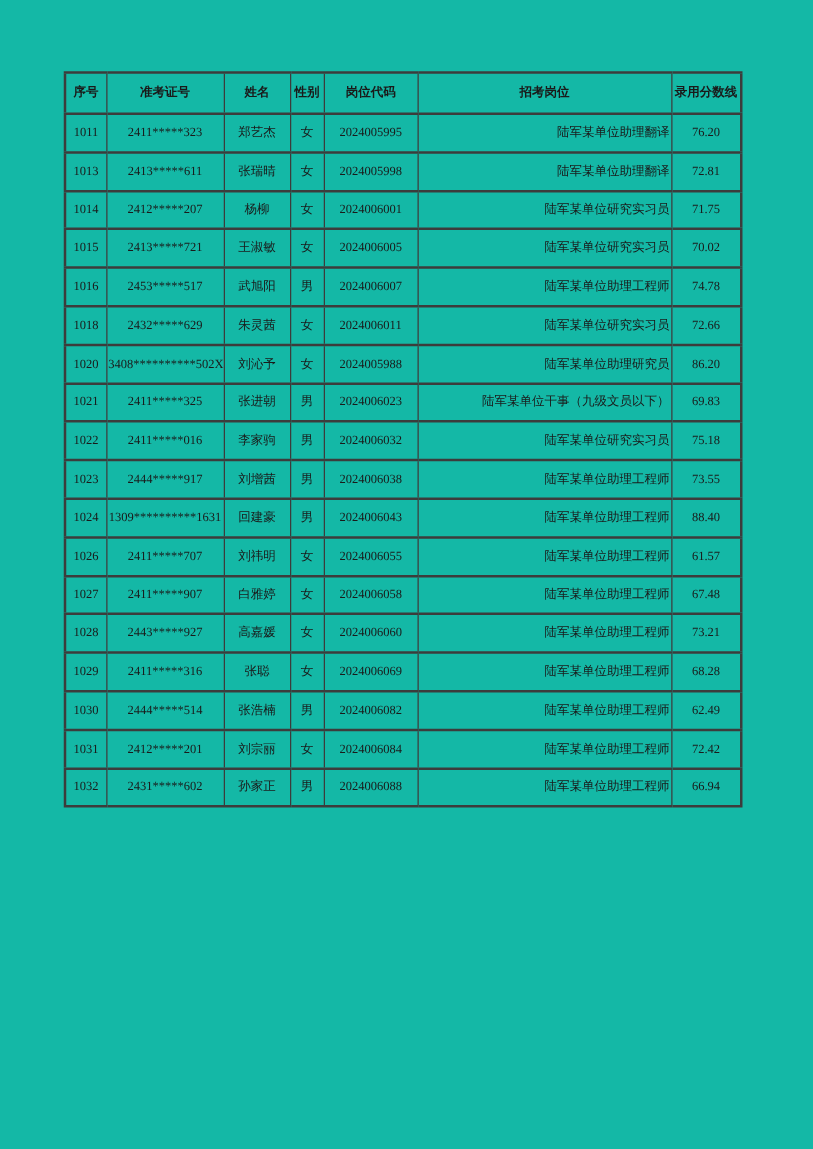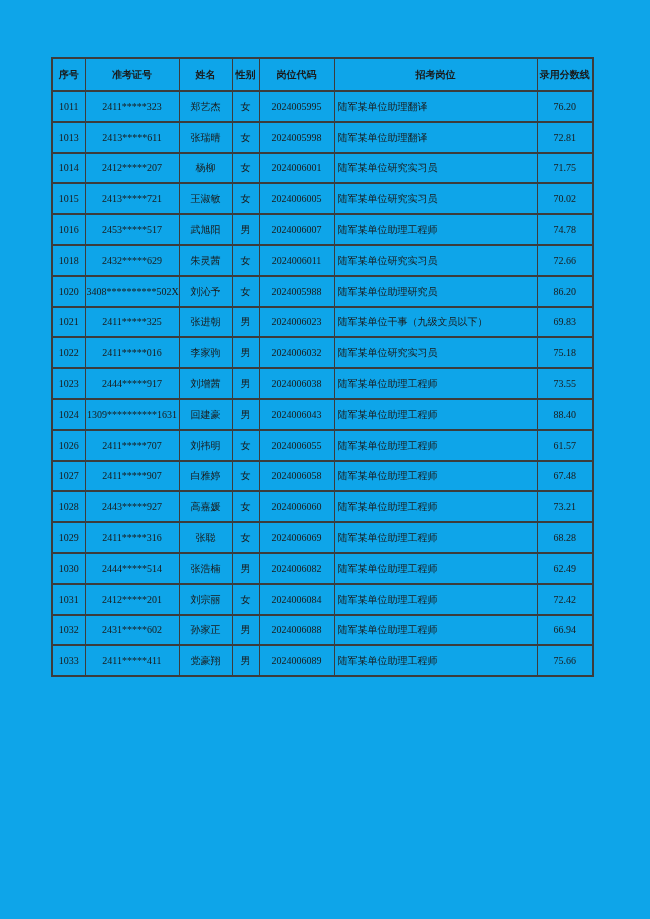--- a/index.html
+++ b/index.html
@@ -1,21 +1,21 @@
 <!DOCTYPE html>
 <html><head>
 <meta charset="utf-8">
 <style>
   * { margin: 0; padding: 0; box-sizing: border-box; }
   html, body { background: #ffffff; }
   .page {
     position: relative;
     width: 650px;
     height: 919px;
-    background: #0ea5e9;
+    background: #14b8a6;
     font-family: "Liberation Serif", "DejaVu Serif", serif;
     color: #1a1a1a;
     overflow: hidden;
   }
   table.score-table {
     position: absolute;
     left: 51px;
     top: 57px;
     width: 541px;
     border-collapse: collapse;
@@ -38,21 +38,21 @@
   }
   table.score-table thead th {
     height: 33px;
     font-weight: bold;
   }
   table.score-table tbody td {
     height: 30.8px;
     font-weight: normal;
   }
   table.score-table td.col-post-title {
-    text-align: left;
+    text-align: right;
     padding-left: 3px;
   }
   col.c-index      { width: 33px; }
   col.c-ticket     { width: 94px; }
   col.c-name       { width: 53px; }
   col.c-gender     { width: 27px; }
   col.c-post-code  { width: 75px; }
   col.c-post-title { width: 203px; }
   col.c-score      { width: 56px; }
 </style>
@@ -237,24 +237,15 @@
         </tr>
         <tr>
           <td class="col-index">1032</td>
           <td class="col-ticket-no">2431*****602</td>
           <td class="col-name">孙家正</td>
           <td class="col-gender">男</td>
           <td class="col-post-code">2024006088</td>
           <td class="col-post-title">陆军某单位助理工程师</td>
           <td class="col-score-line">66.94</td>
         </tr>
-        <tr>
-          <td class="col-index">1033</td>
-          <td class="col-ticket-no">2411*****411</td>
-          <td class="col-name">党豪翔</td>
-          <td class="col-gender">男</td>
-          <td class="col-post-code">2024006089</td>
-          <td class="col-post-title">陆军某单位助理工程师</td>
-          <td class="col-score-line">75.66</td>
-        </tr>
       </tbody>
   </table>
 </div>
 
 </body></html>

